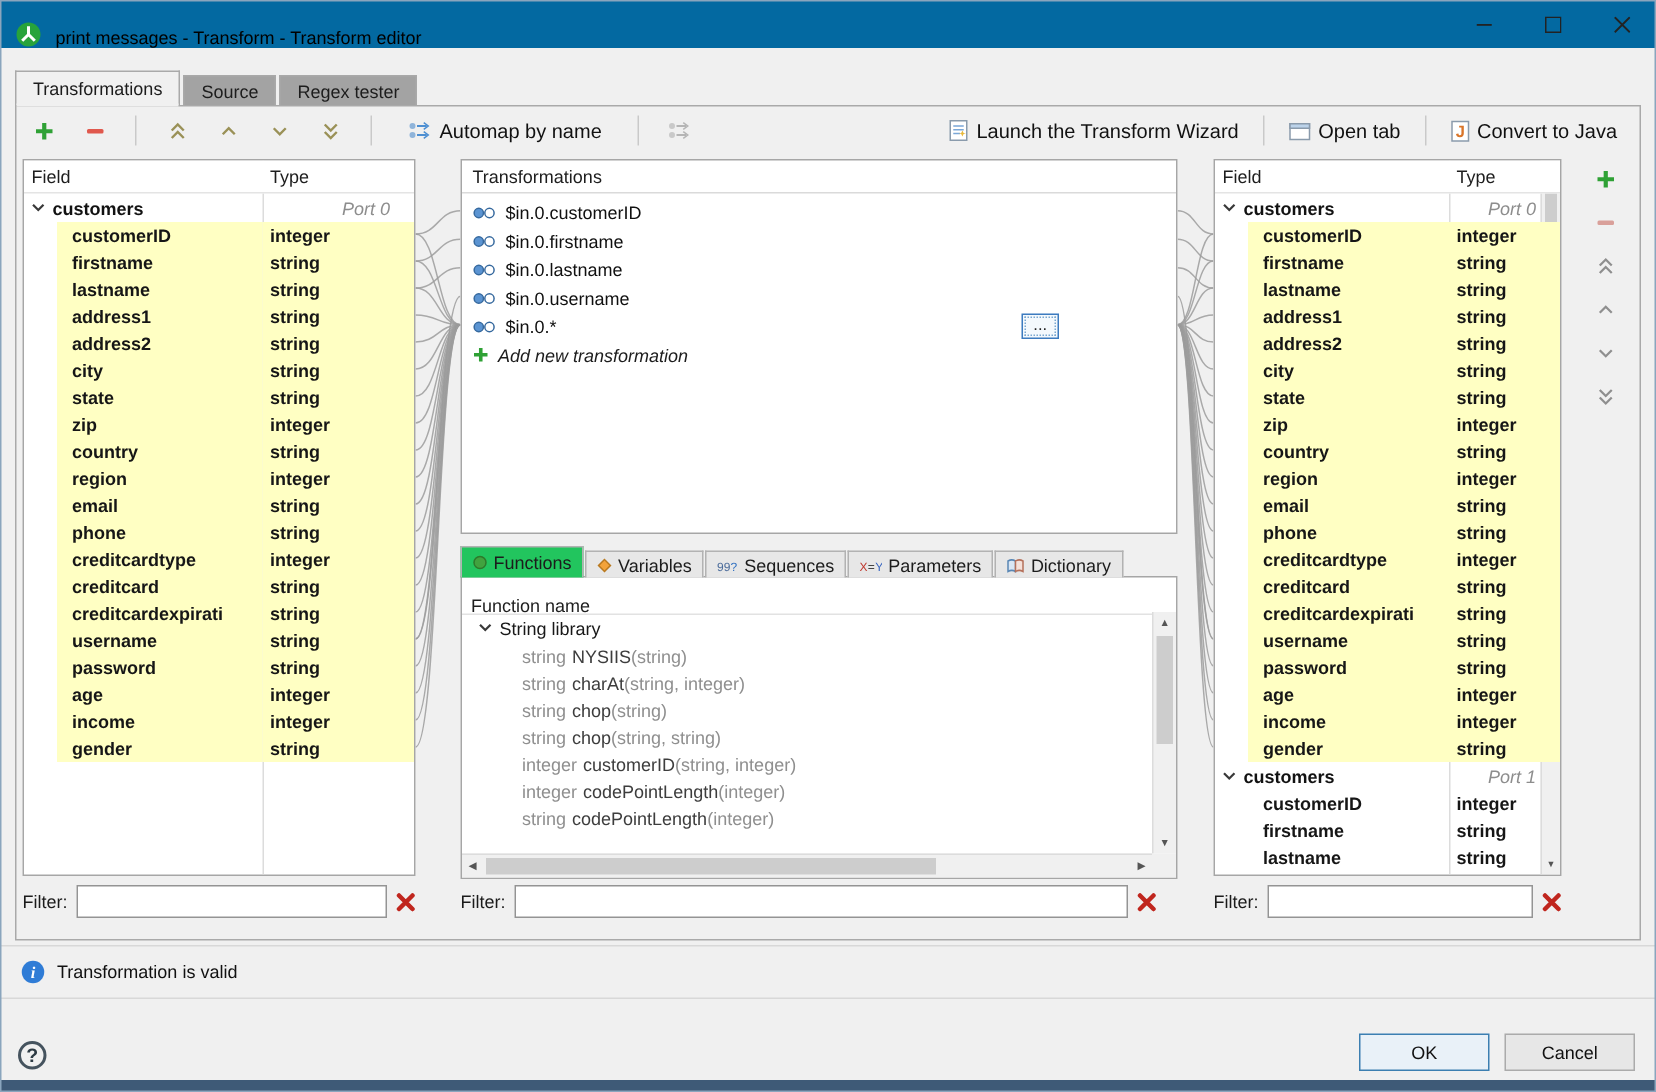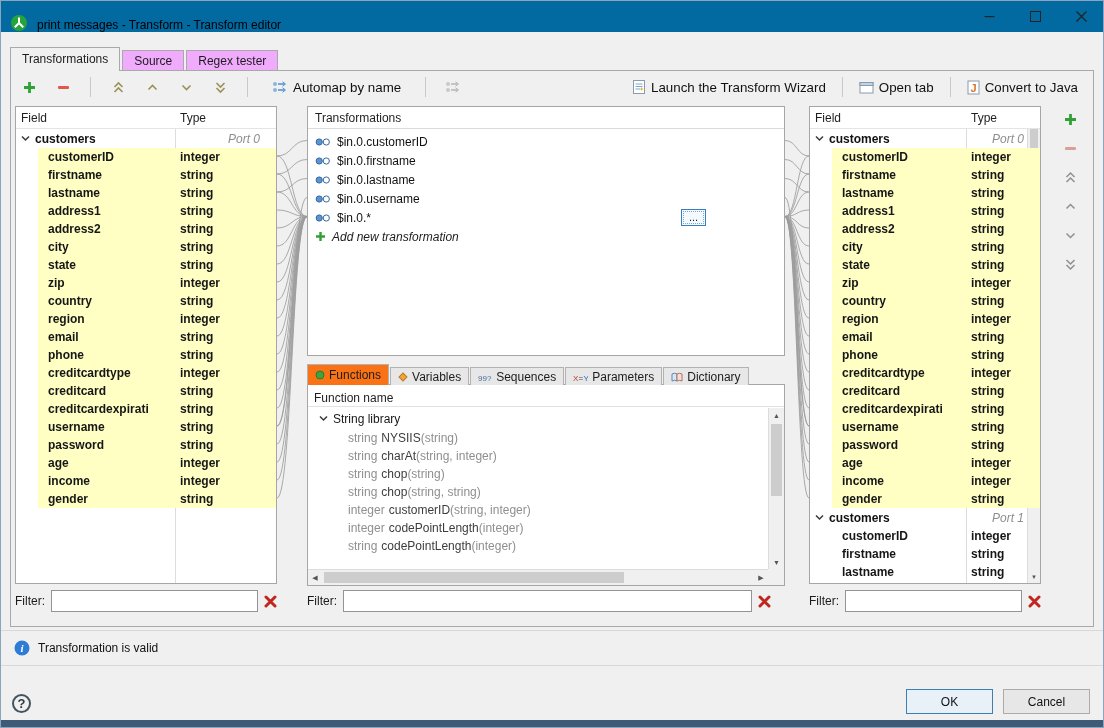--- a/index.html
+++ b/index.html
@@ -12,21 +12,21 @@
 
   
   #titlebar{position:absolute;left:0;top:0;width:100%;height:32px;background:#0369a1;display:flex;align-items:flex-end}
   #app-icon{margin-left:10px;display:flex}
   #title{margin-left:9px;color:#000}
   #win-btns{margin-left:auto;display:flex;height:100%}
   .win-btn{width:46px;height:100%;display:flex;align-items:center;justify-content:center}
 
   
   #tabbar{position:absolute;left:10px;top:47px;display:flex;align-items:flex-end;z-index:3}
-  .tab{border:1px solid #a9a9a9;border-bottom:none;background:#f0abfc;height:20px;display:flex;align-items:center;padding:0 11px;margin-right:2px;color:#1c1c1c}
+  .tab{border:1px solid #a9a9a9;border-bottom:none;background:#a3a3a3;height:20px;display:flex;align-items:center;padding:0 11px;margin-right:2px;color:#1c1c1c}
   .tab.active{background:#f0f0f0;height:23px;position:relative}
   .tab.active::after{content:"";position:absolute;left:0;right:0;bottom:-1px;height:2px;background:#f0f0f0}
 
   #tab-content{position:absolute;left:10px;top:70px;width:1084px;height:557px;border:1px solid #a9a9a9;background:#f0f0f0}
 
   
   #toolbar{position:absolute;left:4px;right:4px;top:2px;height:28px;display:flex;align-items:center;gap:14px;padding:0 4px}
   .tool-icon{display:flex;align-items:center;justify-content:center;width:20px;height:20px}
   .tsep{width:1px;height:20px;background:#c9c9c9;margin:0 3px}
   .tool-btn{display:flex;align-items:center;gap:5px;padding:2px 6px;color:#111;background:transparent;border:1px solid transparent}
@@ -66,23 +66,23 @@
   #t-body{padding-top:3px}
   .t-row{display:flex;align-items:center;height:19px;padding-left:7px;position:relative}
   .t-icon{display:flex;margin-right:6px}
   .t-expr{color:#101010}
   .dots{position:absolute;right:78px;top:1px;width:25px;height:17px;border:1px solid #3d7bbf;outline:1px dotted #7aa7d0;outline-offset:-3px;background:#f4f9fd;font-family:"Liberation Sans",sans-serif;font-size:11px;line-height:9px;color:#222;padding:0}
   .t-add{display:flex;align-items:center;height:19px;padding-left:7px;font-style:italic;color:#1c1c1c;gap:6px}
 
   
   #fn-tabs{position:absolute;left:296px;top:293px;display:flex;align-items:flex-end;z-index:2}
   .fn-tab{display:flex;align-items:center;gap:4px;border:1px solid #b2b2b2;border-bottom:none;background:#e7e7e7;height:18px;padding:0 7px;margin-right:1px;color:#1c1c1c}
-  .fn-tab.active{background:#f97316;height:21px}
+  .fn-tab.active{background:#22c55e;height:21px}
   #fn-box{position:absolute;left:296px;top:313px;width:478px;height:202px;background:#fff;border:1px solid #a6a6a6}
-  #fn-head{height:22px;border-bottom:1px solid #e2e2e2;padding:6px 6px;color:#1e1e1e}
+  #fn-head{height:22px;border-bottom:1px solid #e2e2e2;padding:12px 6px;color:#1e1e1e}
   #fn-rows{position:absolute;left:0;top:23px;right:16px;bottom:16px;overflow:hidden}
   .fn-group{display:flex;align-items:center;height:21px;padding-left:6px}
   .fn-group .g-label{font-weight:normal;color:#181818}
   .fn-row{height:18px;display:flex;align-items:center;padding-left:40px;color:#8f8f8f}
   .fn-name{color:#3d3d3d;margin-left:4px}
 
   
   .vscroll{position:absolute;top:0;bottom:0;right:0;background:#f0f0f0;border-left:1px solid #dcdcdc}
   .hscroll{position:absolute;left:0;bottom:0;background:#f0f0f0;border-top:1px solid #dcdcdc}
   .sb-arrow{position:absolute;display:flex;align-items:center;justify-content:center;color:#555;font-size:7px;line-height:1}

